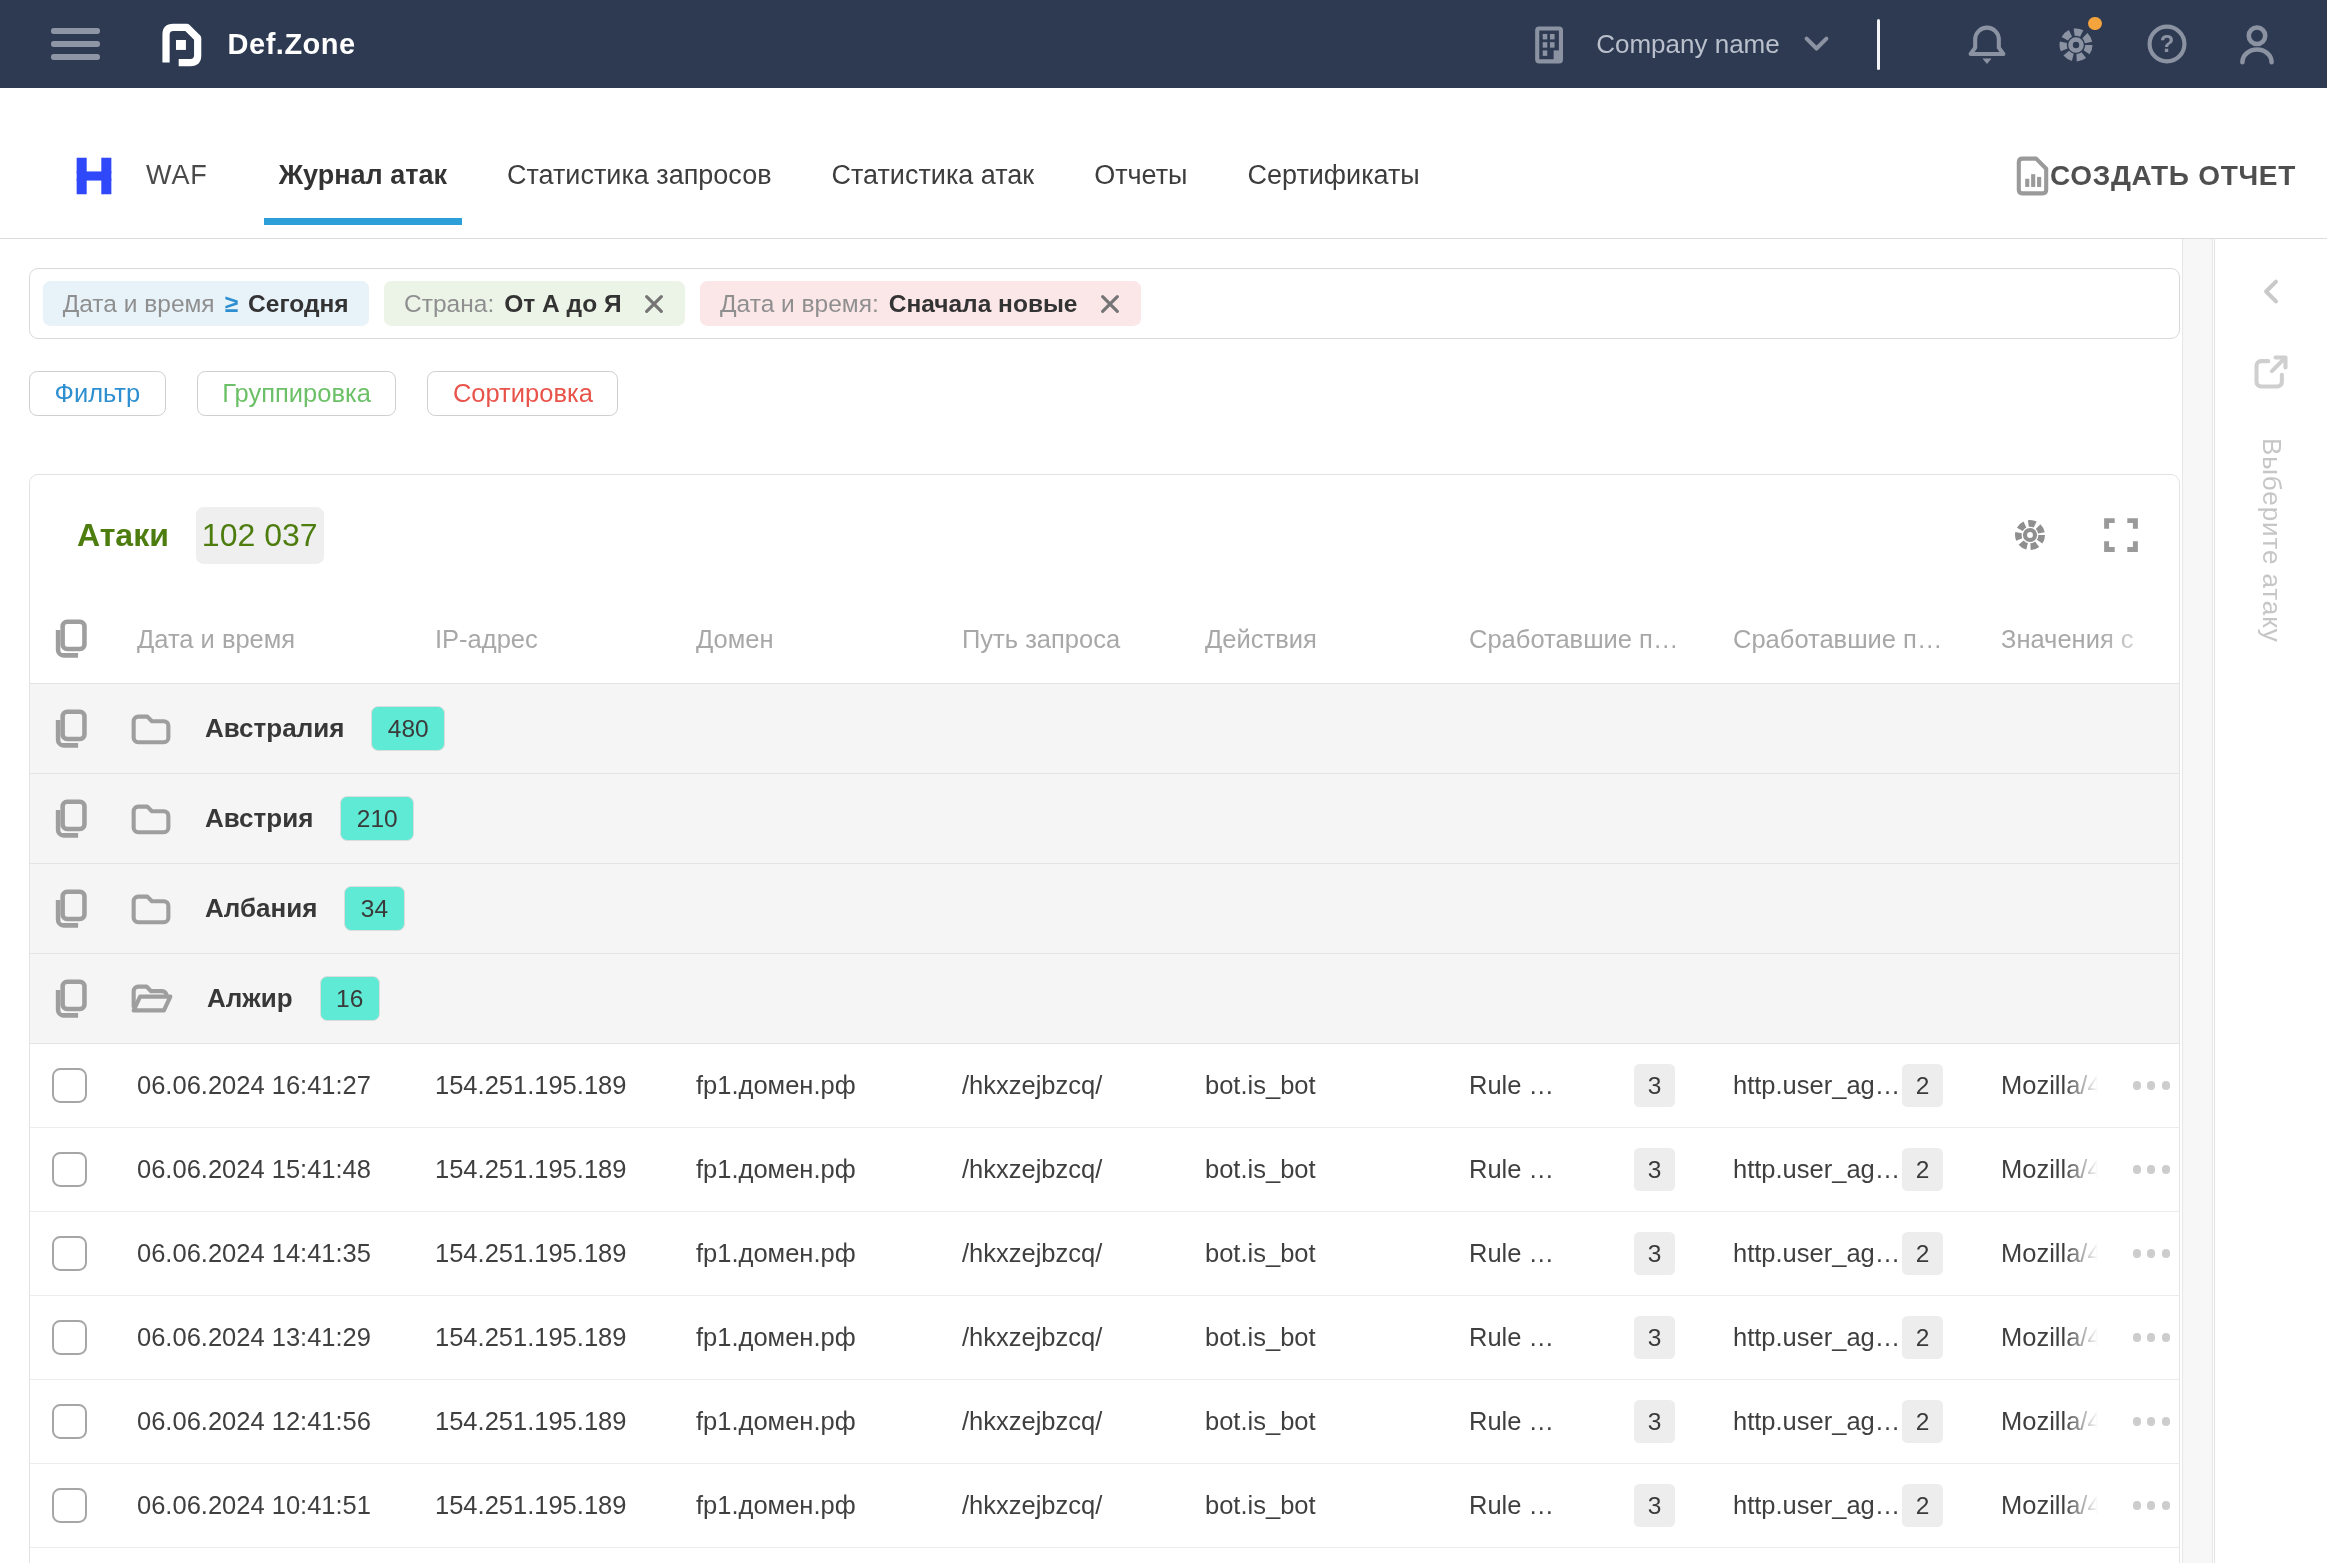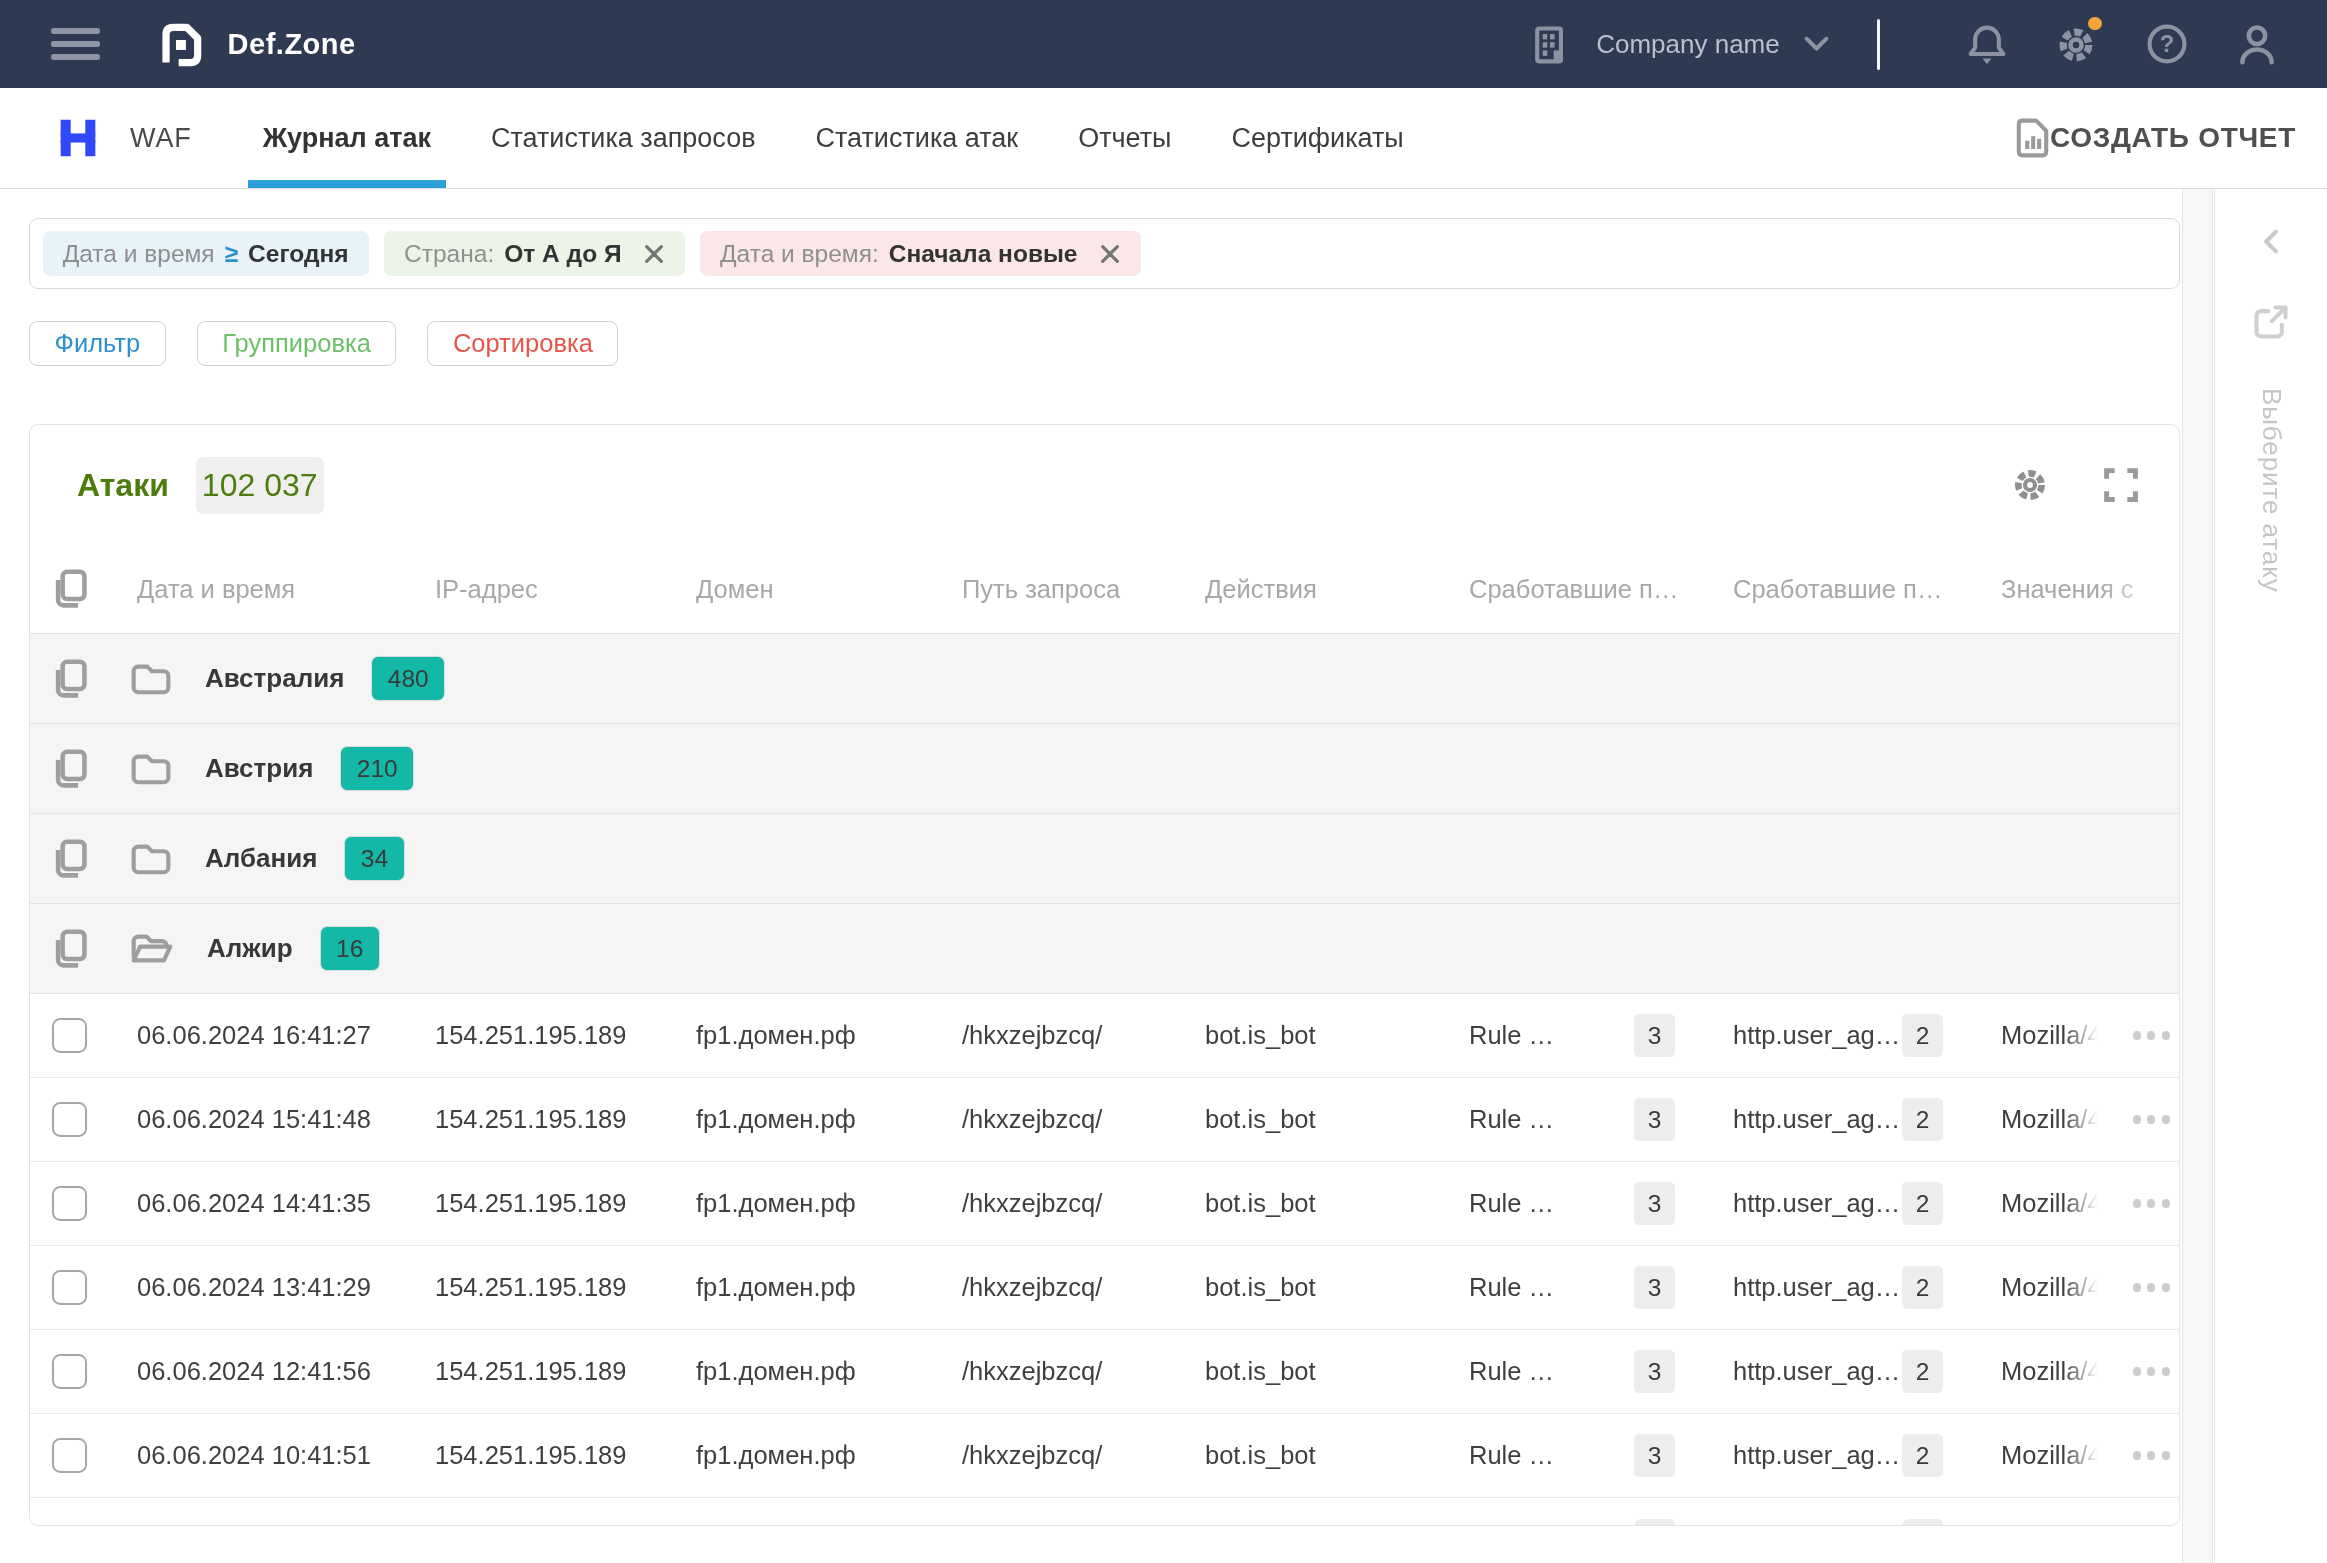--- a/index.html
+++ b/index.html
@@ -17,22 +17,22 @@
   .company-select { display:flex; align-items:center; cursor:pointer; }
   .company-name { margin-left:25.5px; font-size:26px; color:#b9c0cc; }
   .company-select svg.chev { margin-left:23.6px; }
   .hdivider { width:2.7px; height:51px; background:#f2f4f7; margin:0 40px 0 47px; border-radius:1.8px; }
   .hicon { margin-left:47px; cursor:pointer; position:relative; display:flex; }
   .hicon:first-of-type { margin-left:0; }
   .gear-dot { position:absolute; right:-3.6px; top:-5.5px; width:13.6px; height:13.6px; border-radius:50%;
               background:#f5a33c; }
 
   
-  .nav { height:101px; background:#fff; border-bottom:1.8px solid #dcdcdc; display:flex;
-         align-items:center; padding-left:57px; }
+  .nav { height:126px; background:#fff; border-bottom:1.8px solid #dcdcdc; display:flex;
+         align-items:center; padding-left:73px;margin-top:25px; }
   .waf-logo { margin-right:31px; }
   .product { font-size:27px; color:#4a4a4a; letter-spacing:0.9px; margin-right:71px; }
   .tab { position:relative; height:99px; display:flex; align-items:center; font-size:27px;
          color:#3d3d3d; margin-right:60px; cursor:pointer; white-space:nowrap; }
   .tab.active { font-weight:700; color:#333; }
   .tab.active::after { content:""; position:absolute; left:-14.5px; right:-14.5px; bottom:0;
          height:7.3px; background:#2d9fd8; }
   .create-report { margin-left:auto; margin-right:31px; display:flex; align-items:center; 
          background:none; border:none; font-family:inherit; font-size:28px; font-weight:700;
          color:#4f4f4f; letter-spacing:0.7px; cursor:pointer; white-space:nowrap; }
@@ -76,21 +76,21 @@
   .c1 { width:298px; } .c2 { width:261px; } .c3 { width:266px; } .c4 { width:243px; }
   .c5 { width:264px; } .c6 { width:264px; } .c7 { width:268px; } .c8 { flex:1; min-width:0; }
   .c1,.c2,.c3,.c4,.c5,.c6,.c7,.c8 { flex-shrink:0; padding-left:29px; white-space:nowrap;
            overflow:hidden; }
   .c8 { flex-shrink:1; }
 
   .group-row { height:90px; background:#f5f5f5; border-bottom:1.8px solid #e3e3e3;
            display:flex; align-items:center; cursor:pointer; }
   .gcell { display:flex; align-items:center; padding-left:22px; }
   .gname { margin-left:33px; font-size:26px; font-weight:700; color:#383838; }
-  .gcount { margin-left:27px; background:#14b8a6; border:1.8px solid #dcdcdc; border-radius:7.3px;
+  .gcount { margin-left:27px; background:#5eead4; border:1.8px solid #dcdcdc; border-radius:7.3px;
            padding:7.3px 15.5px; font-size:24.5px; color:#3a3a3a; min-width:51px; text-align:center; }
 
   .data-row { height:84px; display:flex; align-items:center; border-bottom:0.9px solid #ececec;
            font-size:25.5px; color:#3f3f3f; cursor:pointer; }
   .checkbox { width:35px; height:35px; border:2.7px solid #a6a6a6; border-radius:8.2px; cursor:pointer;
            background:#fff; }
   .cell-badged { display:flex; align-items:center; justify-content:space-between;
            padding-right:29px; }
   .nbadge { background:#ededed; border-radius:5.5px; padding:7.3px 13.6px; font-size:24.5px;
            color:#3a3a3a; min-width:40px; text-align:center; flex:none; }

